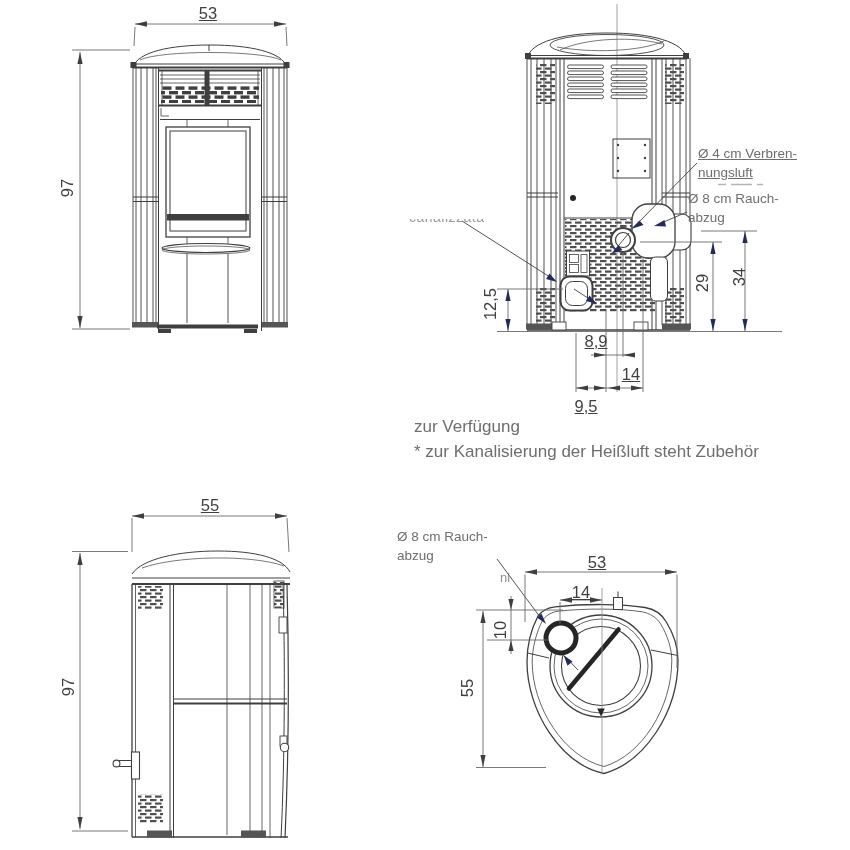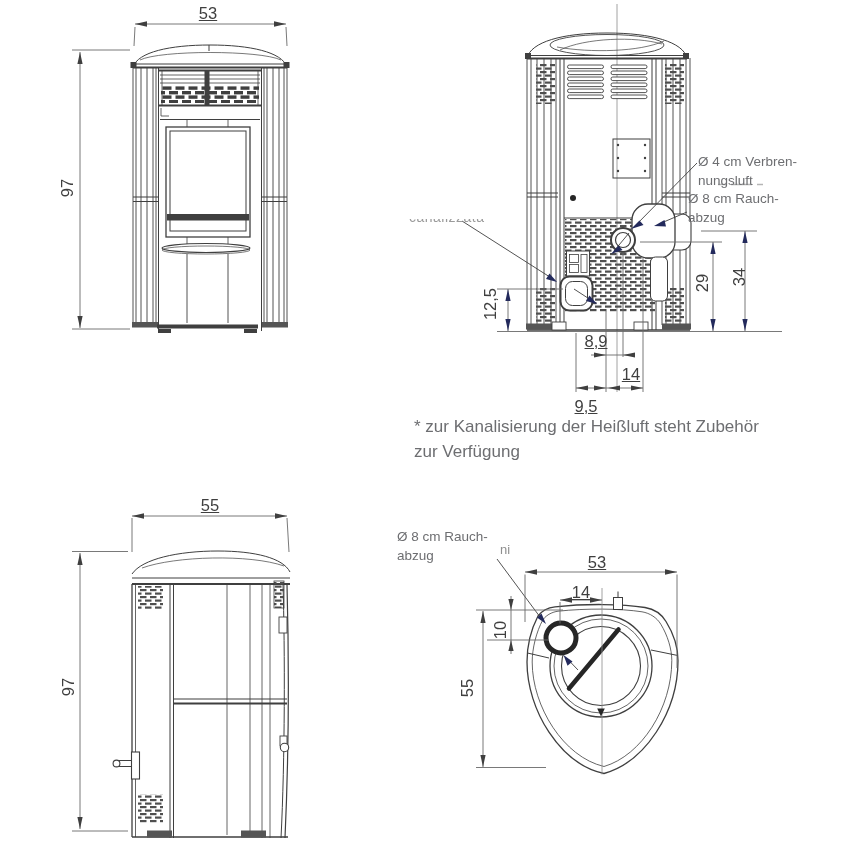--- a/index.html
+++ b/index.html
@@ -6,21 +6,21 @@
   #page{position:relative;width:850px;height:850px;background:#ffffff;overflow:hidden;
         font-family:"Liberation Sans",sans-serif;}
   #linework{position:absolute;left:0;top:0;width:850px;height:850px;}
   .dim{position:absolute;font-size:16.5px;color:#3f3f3f;text-align:center;white-space:nowrap;text-decoration:underline;}
   .dim-v{position:absolute;font-size:16.5px;color:#3f3f3f;text-align:center;white-space:nowrap;
          transform:rotate(-90deg);transform-origin:center;}
   .lbl{position:absolute;font-size:13.5px;color:#6d6e71;line-height:19px;white-space:nowrap;}
   .footnote{position:absolute;font-size:17px;color:#6d6e71;line-height:25px;white-space:nowrap;}
   .covered{position:absolute;overflow:hidden;height:10px;width:118px;}
   .covered span{display:block;margin-top:-10px;font-size:14px;color:#9b9b9b;letter-spacing:.5px;white-space:nowrap;}
-  .remnant{position:absolute;font-size:13px;color:#8f8f8f;overflow:hidden;height:14px;}
+  .remnant{position:absolute;font-size:13px;color:#8f8f8f;overflow:hidden;height:14px;margin-top:28px;}
 </style>
 </head>
 <body>
 
 <div id="page">
 
 <svg id="linework" viewBox="0 0 850 850" fill="none" stroke="#3f3f3f" stroke-width="1">
 <defs>
   <pattern id="brick" width="10" height="7" patternUnits="userSpaceOnUse">
     <rect x="0" y="1" width="6.5" height="2.2" fill="#4f4f4f" stroke="none"></rect>
@@ -334,39 +334,39 @@
   <line x1="476" y1="767.5" x2="546" y2="767.5"></line>
 </g>
 </svg>
 
 <div class="dim" style="left:186px;top:4px;width:44px;">53</div>
 <div class="dim-v" style="left:51px;top:177px;width:36px;height:22px;">97</div>
 
 <div class="covered" style="left:409px;top:219px;">
   <span>canalizzata *</span>
 </div>
-<div class="lbl" style="left:698px;top:152px;">
+<div class="lbl" style="left:698px;top:144px;text-decoration:underline;">
   <div>Ø 4 cm Verbren-</div>
   <div>nungsluft</div>
 </div>
 <div class="lbl" style="left:688px;top:189px;">
   <div>Ø 8 cm Rauch-</div>
   <div>abzug</div>
 </div>
 
 <div class="dim-v" style="left:470px;top:294px;width:42px;height:20px;">12,5</div>
 <div class="dim-v" style="left:682px;top:273px;width:42px;height:20px;">29</div>
 <div class="dim-v" style="left:719px;top:267px;width:42px;height:20px;">34</div>
 <div class="dim" style="left:578px;top:332px;width:36px;">8,9</div>
 <div class="dim" style="left:568px;top:365px;width:36px;margin-top:32px;">9,5</div>
 <div class="dim" style="left:613px;top:365px;width:36px;">14</div>
 
 <div class="footnote" style="left:414px;top:414px;">
+  <div>zur Verfügung</div>
   <div>* zur Kanalisierung der Heißluft steht Zubehör</div>
-  <div>zur Verfügung</div>
 </div>
 
 <div class="dim" style="left:188px;top:496px;width:44px;">55</div>
 <div class="dim-v" style="left:51px;top:677px;width:36px;height:20px;">97</div>
 
 <div class="lbl" style="left:397px;top:527px;">
   <div>Ø 8 cm Rauch-</div>
   <div>abzug</div>
 </div>
 <div class="remnant" style="left:500px;top:542px;width:16px;">ni</div>

